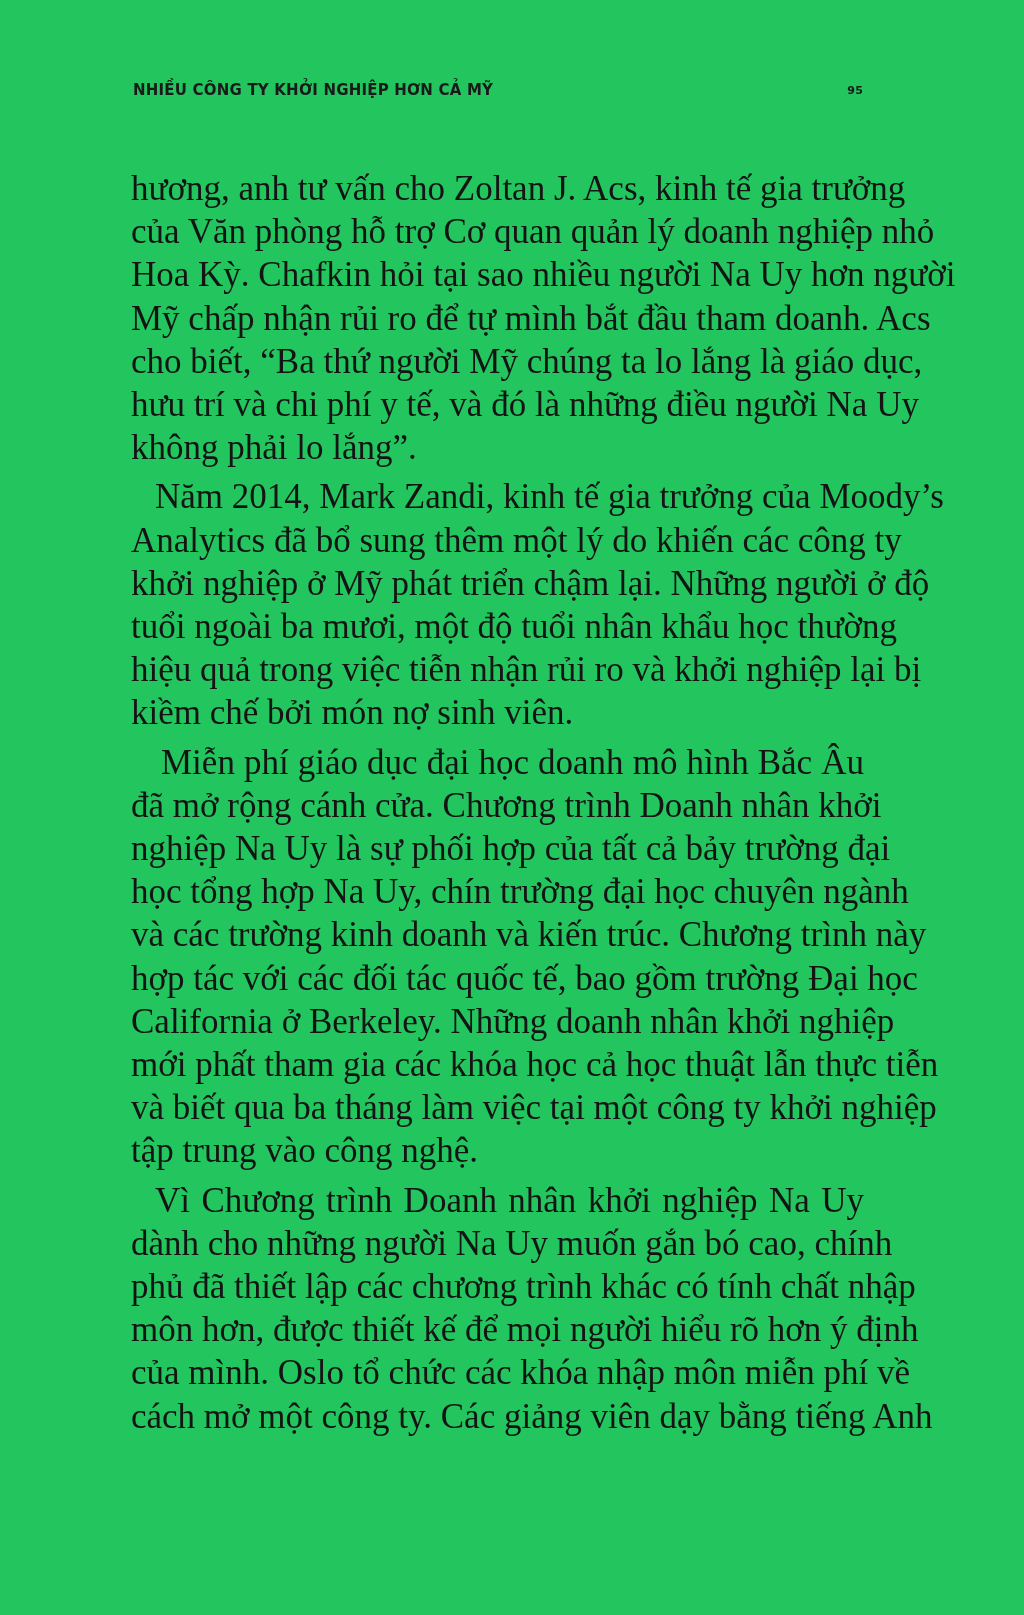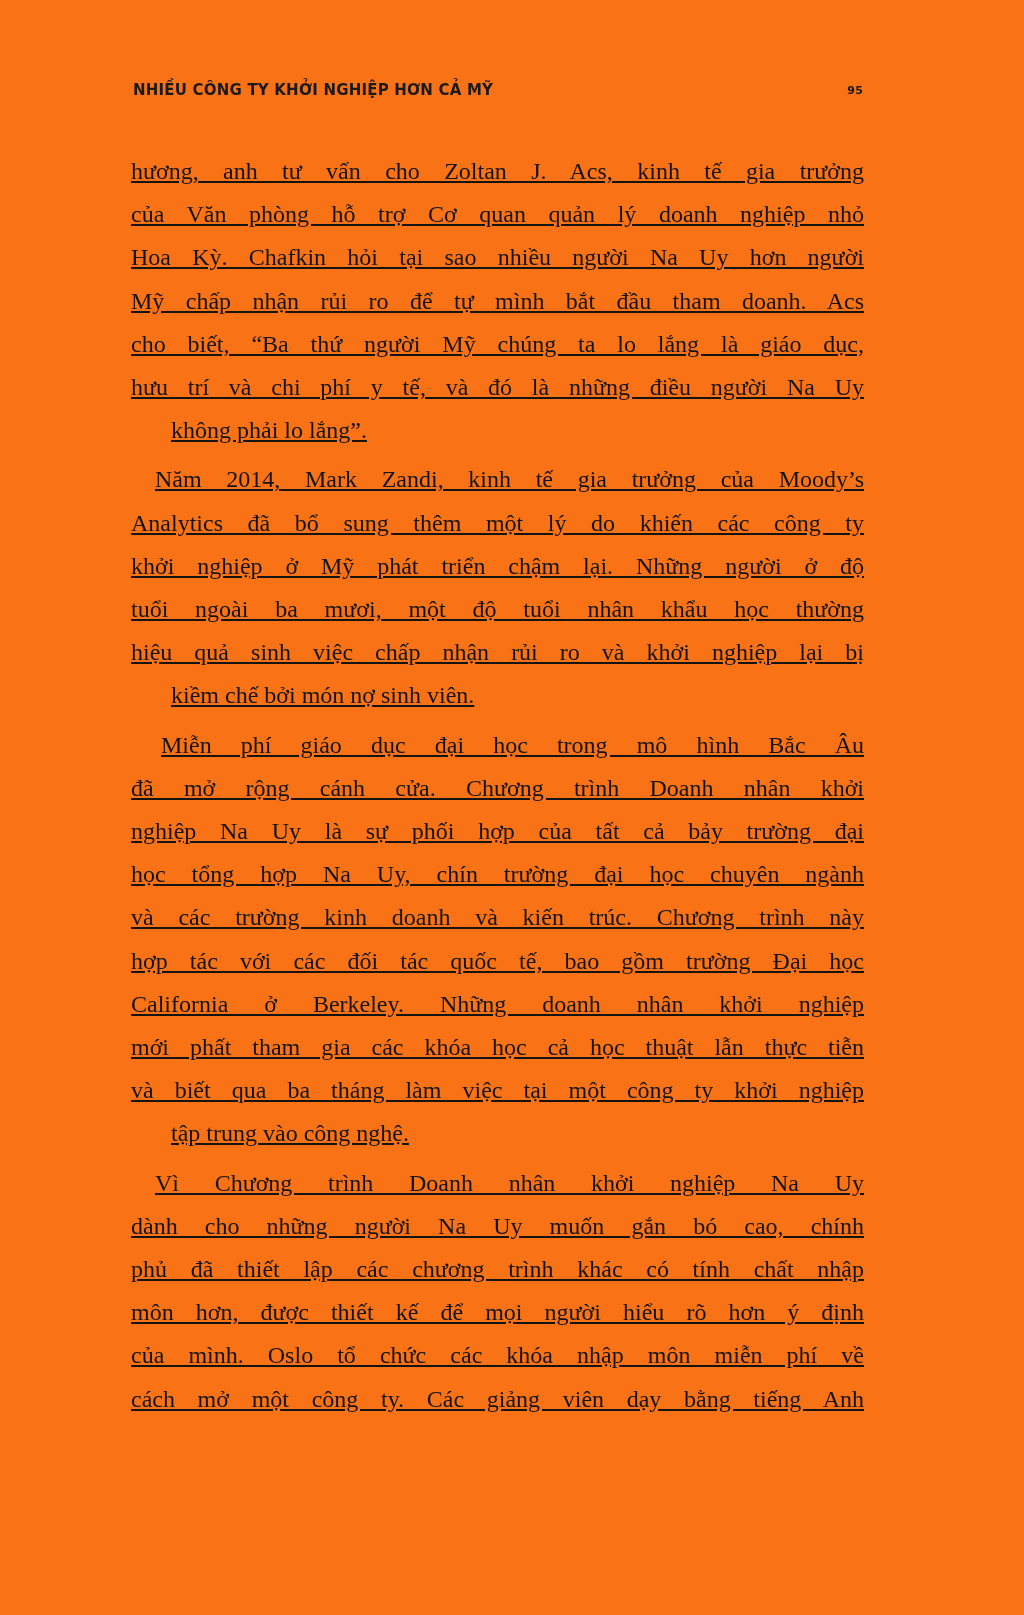--- a/index.html
+++ b/index.html
@@ -12,21 +12,21 @@
       height: 1615px;
       position: relative;
       overflow: hidden;
       color: #141414;
     }
     .page {
       position: absolute;
       left: 0; top: 0;
       width: 1024px;
       height: 1615px;
-      background: #f97316;
+      background: #22c55e;
     }
     .running-header {
       position: absolute;
       left: 133px;
       top: 78px;
       width: 730px;
       height: 24px;
       display: flex;
       justify-content: space-between;
       align-items: center;
@@ -35,43 +35,41 @@
       font-size: 15px;
       letter-spacing: 0.2px;
       color: #1a1a1a;
     }
     .running-header .page-number {
       font-size: 11px;
     }
     .body-text {
       position: absolute;
       left: 131px;
-      top: 150px;
+      top: 167px;
       width: 733px;
       font-family: "Liberation Serif", serif;
-      font-size: 24px;
+      font-size: 35px;
       line-height: 43.2px;
       color: #141414;
-      text-decoration: underline;
     }
     .para {
       margin: 0 0 6px 0;
       text-align: justify;
       text-align-last: left;
     }
     .line {
       display: block;
       white-space: nowrap;
       text-align: justify;
       text-align-last: justify;
       text-indent: 0;
     }
     .line.last {
       text-align-last: left;
-      margin-left: 40px;
     }
     .line.first-indent {
       padding-left: 24px;
     }
     .line.first-indent-wide {
       padding-left: 30px;
     }
   </style>
 </head>
 <body>
@@ -93,26 +91,26 @@
       <span class="line">cho biết, “Ba thứ người Mỹ chúng ta lo lắng là giáo dục,</span>
       <span class="line">hưu trí và chi phí y tế, và đó là những điều người Na Uy</span>
       <span class="line last">không phải lo lắng”.</span>
     </div>
 
     <div class="para">
       <span class="line first-indent">Năm 2014, Mark Zandi, kinh tế gia trưởng của Moody’s</span>
       <span class="line">Analytics đã bổ sung thêm một lý do khiến các công ty</span>
       <span class="line">khởi nghiệp ở Mỹ phát triển chậm lại. Những người ở độ</span>
       <span class="line">tuổi ngoài ba mươi, một độ tuổi nhân khẩu học thường</span>
-      <span class="line">hiệu quả sinh việc chấp nhận rủi ro và khởi nghiệp lại bị</span>
+      <span class="line">hiệu quả trong việc tiễn nhận rủi ro và khởi nghiệp lại bị</span>
       <span class="line last">kiềm chế bởi món nợ sinh viên.</span>
     </div>
 
     <div class="para">
-      <span class="line first-indent-wide">Miễn phí giáo dục đại học trong mô hình Bắc Âu</span>
+      <span class="line first-indent-wide">Miễn phí giáo dục đại học doanh mô hình Bắc Âu</span>
       <span class="line">đã mở rộng cánh cửa. Chương trình Doanh nhân khởi</span>
       <span class="line">nghiệp Na Uy là sự phối hợp của tất cả bảy trường đại</span>
       <span class="line">học tổng hợp Na Uy, chín trường đại học chuyên ngành</span>
       <span class="line">và các trường kinh doanh và kiến trúc. Chương trình này</span>
       <span class="line">hợp tác với các đối tác quốc tế, bao gồm trường Đại học</span>
       <span class="line">California ở Berkeley. Những doanh nhân khởi nghiệp</span>
       <span class="line">mới phất tham gia các khóa học cả học thuật lẫn thực tiễn</span>
       <span class="line">và biết qua ba tháng làm việc tại một công ty khởi nghiệp</span>
       <span class="line last">tập trung vào công nghệ.</span>
     </div>

